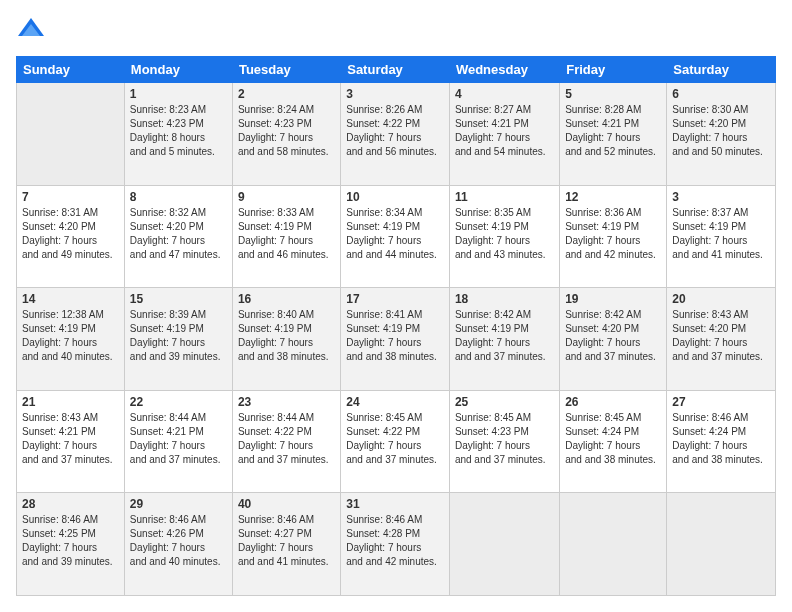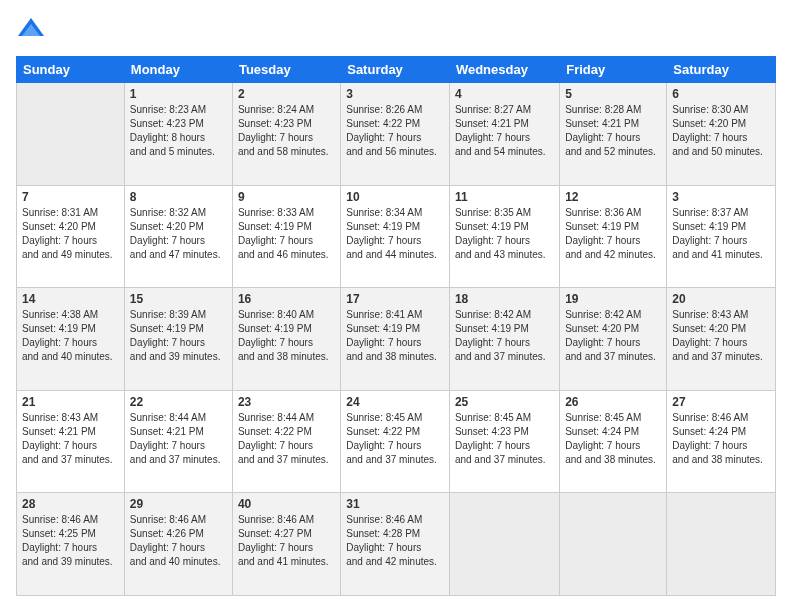--- a/index.html
+++ b/index.html
@@ -191,21 +191,21 @@
             <div class="day-info"><span>Sunrise: 8:36 AM</span><br><span>Sunset: 4:19 PM</span><br><span>Daylight: 7 hours</span><br><span>and and 42 minutes.</span></div>
           </td>
           <td>
             <span class="day-number">3</span>
             <div class="day-info"><span>Sunrise: 8:37 AM</span><br><span>Sunset: 4:19 PM</span><br><span>Daylight: 7 hours</span><br><span>and and 41 minutes.</span></div>
           </td>
         </tr>
         <tr class="row-shaded">
           <td>
             <span class="day-number">14</span>
-            <div class="day-info"><span>Sunrise: 4:38 AM</span><br><span>Sunset: 4:19 PM</span><br><span>Daylight: 7 hours</span><br><span>and and 40 minutes.</span></div>
+            <div class="day-info"><span>Sunrise: 12:38 AM</span><br><span>Sunset: 4:19 PM</span><br><span>Daylight: 7 hours</span><br><span>and and 40 minutes.</span></div>
           </td>
           <td>
             <span class="day-number">15</span>
             <div class="day-info"><span>Sunrise: 8:39 AM</span><br><span>Sunset: 4:19 PM</span><br><span>Daylight: 7 hours</span><br><span>and and 39 minutes.</span></div>
           </td>
           <td>
             <span class="day-number">16</span>
             <div class="day-info"><span>Sunrise: 8:40 AM</span><br><span>Sunset: 4:19 PM</span><br><span>Daylight: 7 hours</span><br><span>and and 38 minutes.</span></div>
           </td>
           <td>

